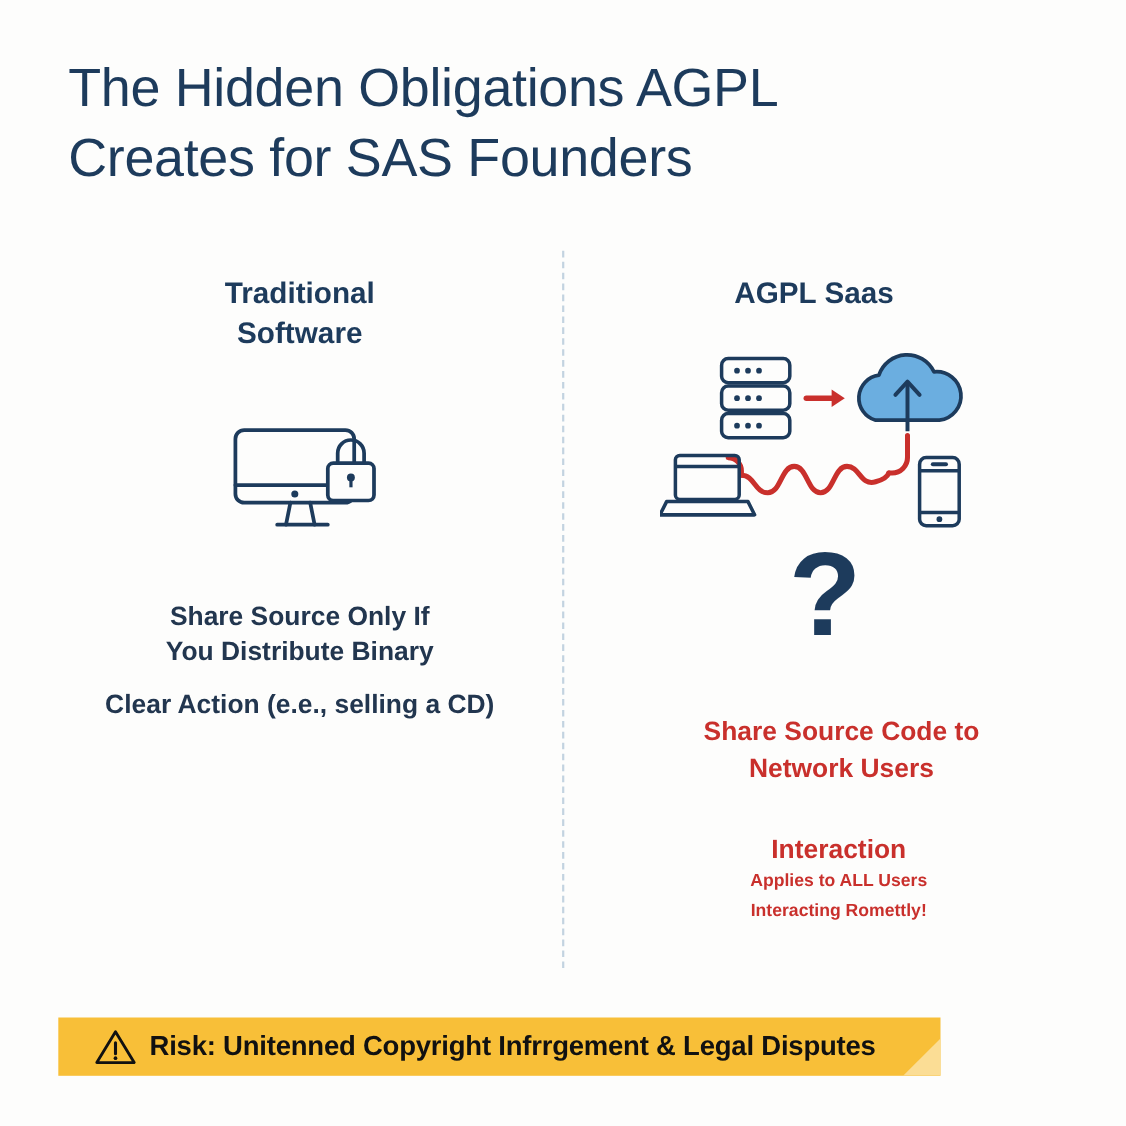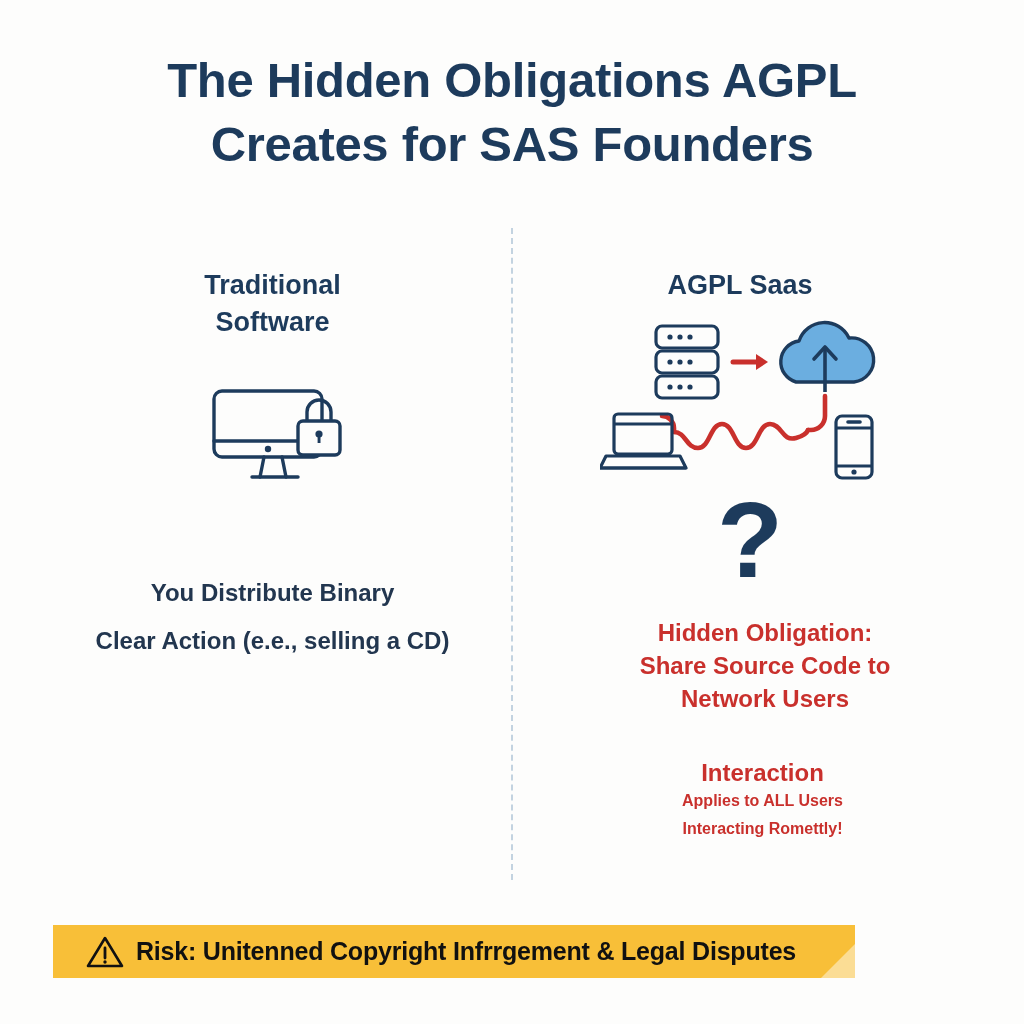--- a/index.html
+++ b/index.html
@@ -19,24 +19,24 @@
     height: 1024px;
     background: #fdfdfc;
     overflow: hidden;
   }
   
   .title {
     position: absolute;
     left: 62px;
     top: 48px;
     width: 900px;
-    text-align: center;
+    text-align: left;
     font-size: 49px;
     line-height: 64px;
-    font-weight: bold;
+    font-weight: normal;
     color: #1d3category;
     color: #1d3b5c;
     letter-spacing: -0.3px;
   }
   .title .l2 { display: block; }
 
   
   .divider {
     position: absolute;
     left: 511px;
@@ -47,21 +47,20 @@
   }
 
   
   .col-head {
     position: absolute;
     text-align: center;
     font-size: 27px;
     line-height: 37px;
     font-weight: bold;
     color: #1d3b5c;
-    margin-top: 19px;
   }
   #head-left  { left: 90px;  top: 248px; width: 365px; }
   #head-right { left: 565px; top: 248px; width: 350px; }
 
   
   #icon-monitor-lock {
     position: absolute;
     left: 208px;
     top: 385px;
     width: 140px;
@@ -189,21 +188,21 @@
     <circle cx="60" cy="64" r="3.2" fill="#1d3b5c"></circle>
     <g>
       <rect x="90" y="36" width="42" height="34" rx="5" fill="#fdfdfc" stroke="#1d3b5c" stroke-width="3.4"></rect>
       <path d="M99 36 V27 a12 12 0 0 1 24 0 V36" fill="none" stroke="#1d3b5c" stroke-width="3.4"></path>
       <circle cx="111" cy="49" r="3.6" fill="#1d3b5c"></circle>
       <rect x="109.6" y="50" width="2.9" height="8" fill="#1d3b5c"></rect>
     </g>
   </svg>
 
   <div class="body-bold-navy" id="left-main">
-    <br>
+    <span>Share Source Only If</span><br>
     <span>You Distribute Binary</span>
   </div>
 
   <div class="body-bold-navy" id="left-sub">Clear Action (e.e., selling a CD)</div>
 
   <div class="col-head" id="head-right">AGPL Saas</div>
 
   <svg id="icon-network" viewBox="0 0 285 165">
 
     <g stroke="#1d3b5c" stroke-width="3.2" fill="none">
@@ -252,21 +251,21 @@
       <line x1="236" y1="108" x2="272" y2="108"></line>
       <line x1="236" y1="146" x2="272" y2="146"></line>
       <line x1="248" y1="102" x2="260" y2="102" stroke-width="3.6" stroke-linecap="round"></line>
     </g>
     <circle cx="254" cy="152" r="2.6" fill="#1d3b5c"></circle>
   </svg>
 
   <div class="qmark">?</div>
 
   <div class="body-bold-red" id="right-main">
-    <span>Hidden Obligation:</span><br>
+    <br>
     <span>Share Source Code to</span><br>
     <span>Network Users</span>
   </div>
 
   <div class="body-bold-red" id="right-sub1">
     <br>
     <span>Interaction</span>
   </div>
 
   <div class="body-bold-red" id="right-sub2">

